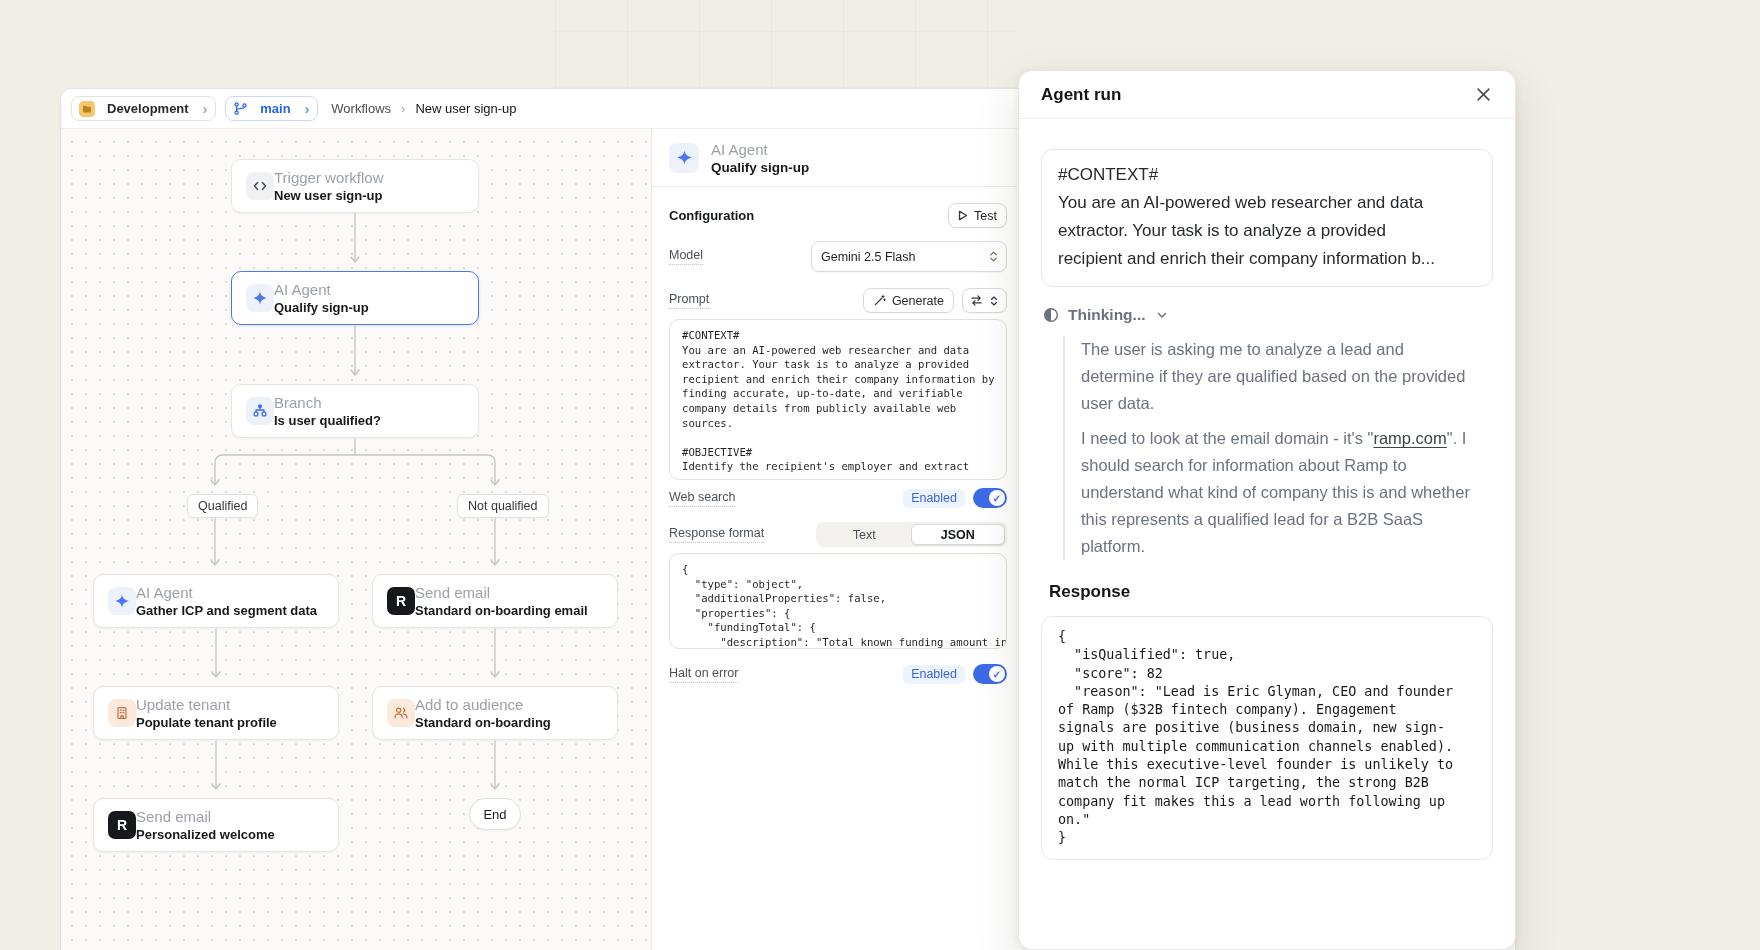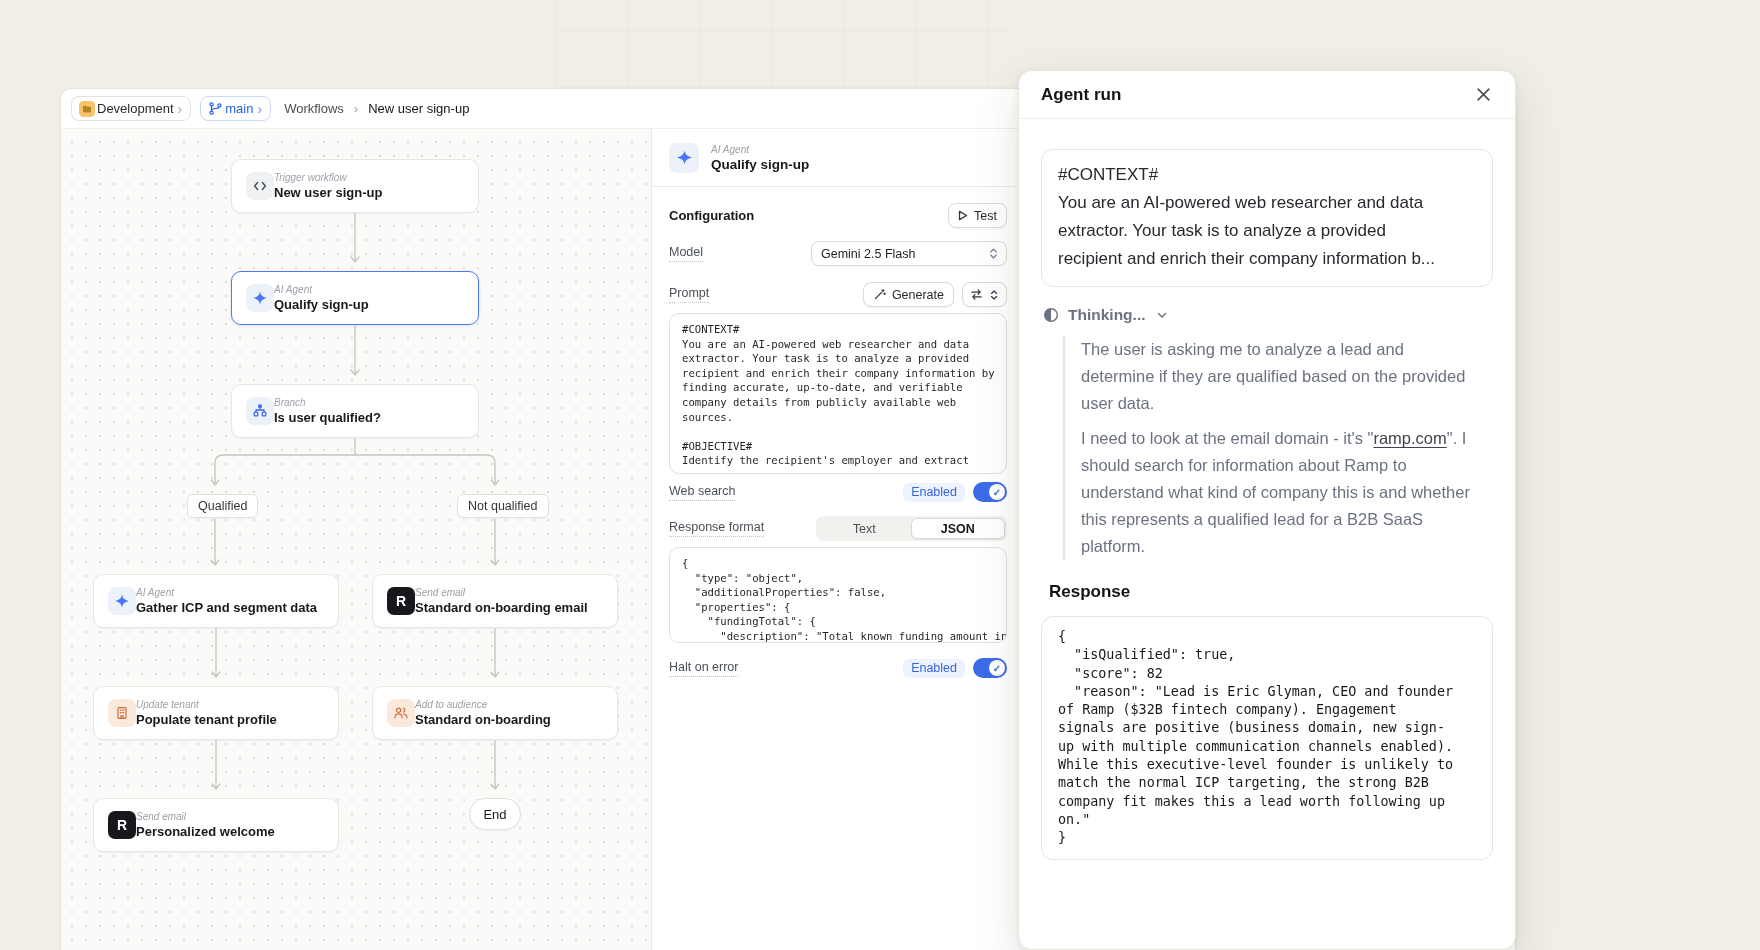--- a/index.html
+++ b/index.html
@@ -23,23 +23,23 @@
     background:#FFFFFF; border:1px solid #E7E4DE; border-bottom:none;
     border-radius:12px 12px 0 0;
     box-shadow:0 1px 3px rgba(40,32,16,.05);
     overflow:hidden;
   }
   .breadcrumb-bar{
     height:40px; display:flex; align-items:center; padding:0 10px; gap:9px;
     background:#FFFFFF; border-bottom:1px solid #F1EFEA;
   }
   .crumb-pill{
-    display:flex; align-items:center; gap:2px; height:25px; padding:0 8px 0 7px;
+    display:flex; align-items:center; gap:12px; height:25px; padding:0 8px 0 7px;
     border:1px solid #E3E1DB; border-radius:8px; background:#fff; cursor:pointer;
-    font-size:13px; font-weight:400; color:#26292E;
+    font-size:13px; font-weight:700; color:#26292E;
   }
   .crumb-pill.branch{ border-color:#CBD9F8; color:#2563EB; }
   .crumb-sep{ color:#A8A6A0; font-size:13px; }
   .crumb-chev{ font-size:14px; color:#A8A6A0; line-height:1; margin-left:2px;}
   .crumb-pill.branch .crumb-chev{ color:#6E93EE; }
   .crumb-plain{ display:flex; align-items:center; gap:10px; margin-left:4px; font-size:13px; }
   .crumb-workflows{ color:#4A4D52; }
   .crumb-page{ color:#131619; font-weight:500; }
 
   .workspace{ display:flex; height:821px; }
@@ -60,21 +60,21 @@
     box-shadow:0 1px 2px rgba(28,22,10,.05);
     display:flex; align-items:center; gap:0; padding:0 14px; cursor:pointer;
   }
   .node.selected{ border:1.5px solid #4C78F5; box-shadow:0 1px 3px rgba(60,96,220,.14); }
   .node-ic{ width:28px; height:28px; border-radius:8px; display:flex; align-items:center; justify-content:center; flex:none; }
   .ic-slate{ background:#EFF1F3; }
   .ic-blue{ background:#EDF1F9; }
   .ic-orange{ background:#FBE9DC; }
   .ic-black{ background:#17181B; color:#fff; font-weight:700; font-size:14px; border-radius:7px; }
   .node-txt{ display:flex; flex-direction:column; gap:2px; }
-  .node-title{ font-size:10px; color:#9CA1A8; font-weight:500;font-style:italic; }
+  .node-title{ font-size:15px; color:#9CA1A8; font-weight:500; }
   .node-name{ font-size:13px; color:#17191D; font-weight:600; }
   .edge-pill{
     position:absolute; height:24px; padding:0 10px; background:#fff;
     border:1px solid #E3E1DB; border-radius:6px; box-shadow:0 1px 1.5px rgba(28,22,10,.04);
     display:flex; align-items:center; font-size:12.5px; font-weight:500; color:#33373C;
   }
   .end-pill{
     position:absolute; width:52px; height:32px; border-radius:16px; background:#fff;
     border:1px solid #E3E1DB; box-shadow:0 1px 2px rgba(28,22,10,.05);
     display:flex; align-items:center; justify-content:center;
@@ -89,21 +89,21 @@
   .row{ display:flex; align-items:center; justify-content:space-between; }
   .lbl{ font-size:12.5px; color:#4B5158; font-weight:500; border-bottom:1px dotted #C6C4BE; padding-bottom:2px; }
   .section-title{ font-size:13px; font-weight:700; color:#15181C; }
   .btn{
     display:flex; align-items:center; gap:6px; height:25px; padding:0 9px;
     background:#fff; border:1px solid #DBD9D3; border-radius:8px; cursor:pointer;
     font-size:12.5px; font-weight:500; color:#26292E;
     box-shadow:0 1px 1px rgba(28,22,10,.04);
   }
   .select{
-    width:196px; height:25px; display:flex; align-items:center; justify-content:space-between;
+    width:196px; height:31px; display:flex; align-items:center; justify-content:space-between;
     padding:0 7px 0 9px; background:#fff; border:1px solid #DBD9D3; border-radius:8px;
     font-size:12.5px; color:#1C1F24; cursor:pointer; box-shadow:0 1px 1px rgba(28,22,10,.04);
   }
   .codebox{
     margin:6px 0 0; border:1px solid #E2E0DA; border-radius:10px; background:#fff;
     padding:8px 12px; font-family:"DejaVu Sans Mono", monospace;
     font-size:10.6px; line-height:14.6px; color:#1E2125;
     white-space:pre; overflow:hidden;
   }
   .prompt-box{ height:161px; }

